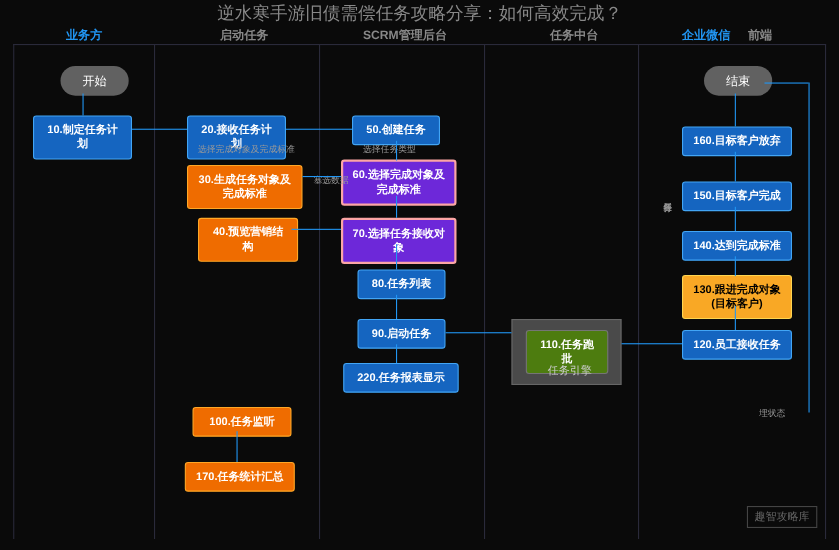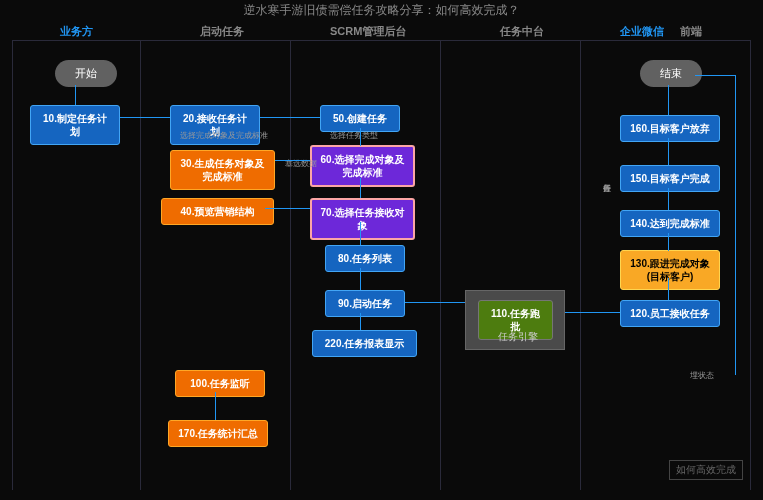--- a/index.html
+++ b/index.html
@@ -1,17 +1,17 @@
 <!DOCTYPE html>
 <html><head>
 <meta charset="utf-8">
 <style>
 * { margin: 0; padding: 0; box-sizing: border-box; }
 body { background: #0a0a0a; font-family: "Microsoft YaHei", sans-serif; color: #fff; width: 763px; height: 500px; position: relative; overflow: hidden; }
-.title { position: absolute; top: 2px; left: 50%; transform: translateX(-50%); color: #888; font-size: 12px; white-space: nowrap; }
+.title { position: absolute; top: 2px; left: 50%; transform: translateX(-50%); color: #888; font-size: 16px; white-space: nowrap; }
 .lane-header { position: absolute; top: 24px; font-size: 11px; color: #2196f3; font-weight: bold; }
 .lane-header.gray { color: #888; }
 .lane-line { position: absolute; top: 40px; bottom: 10px; width: 1px; background: #2a2a3a; }
 .hline { position: absolute; left: 12px; right: 12px; height: 1px; background: #2a2a3a; }
 .node { position: absolute; padding: 6px 8px; font-size: 10px; text-align: center; border-radius: 3px; line-height: 1.3; font-weight: bold; }
 .node.blue { background: #1565c0; border: 1px solid #42a5f5; color: #fff; }
 .node.orange { background: #ef6c00; border: 1px solid #ffa726; color: #fff; }
 .node.green { background: #6d28d9; border: 2px solid #fca5a5; color: #fff; }
 .node.yellow { background: #f9a825; border: 1px solid #ffd54f; color: #000; }
 .node.gray { background: #4d7c0f; border: 1px solid #757575; color: #fff; }
@@ -44,21 +44,21 @@
 <div class="lane-line" style="left:440px"></div>
 <div class="lane-line" style="left:580px"></div>
 <div class="lane-line" style="left:750px"></div>
 
 <div class="pill" style="left:55px;top:60px">开始</div>
 <div class="pill" style="left:640px;top:60px">结束</div>
 
 <div class="node blue" style="left:30px;top:105px;width:90px">10.制定任务计划</div>
 <div class="node blue" style="left:170px;top:105px;width:90px">20.接收任务计划</div>
 <div class="node orange" style="left:170px;top:150px;width:105px">30.生成任务对象及完成标准</div>
-<div class="node orange" style="left:161px;top:198px;width:113px">40.预览营销结构</div>
+<div class="node orange" style="left:180px;top:198px;width:91px">40.预览营销结构</div>
 <div class="node blue" style="left:320px;top:105px;width:80px">50.创建任务</div>
 <div class="node green" style="left:310px;top:145px;width:105px">60.选择完成对象及完成标准</div>
 <div class="node green" style="left:310px;top:198px;width:105px">70.选择任务接收对象</div>
 <div class="node blue" style="left:325px;top:245px;width:80px">80.任务列表</div>
 <div class="node blue" style="left:325px;top:290px;width:80px">90.启动任务</div>
 <div class="node orange" style="left:175px;top:370px;width:90px">100.任务监听</div>
 
 <div class="engine-box" style="left:465px;top:290px;width:100px;height:60px"></div>
 <div class="node gray" style="left:478px;top:300px;width:75px">110.任务跑批</div>
 <div class="engine-label" style="left:498px;top:330px">任务引擎</div>
@@ -91,13 +91,13 @@
 <div class="conn v" style="left:668px;top:233px;height:18px"></div>
 <div class="conn v" style="left:668px;top:188px;height:22px"></div>
 <div class="conn v" style="left:668px;top:138px;height:27px"></div>
 <div class="conn v" style="left:668px;top:85px;height:30px"></div>
 <div class="conn h" style="left:275px;top:160px;width:35px"></div>
 <div class="conn h" style="left:265px;top:208px;width:45px"></div>
 <div class="conn v" style="left:215px;top:392px;height:28px"></div>
 <div class="conn v" style="left:735px;top:75px;height:300px"></div>
 <div class="conn h" style="left:695px;top:75px;width:40px"></div>
 
-<div class="watermark">如何高效完成</div>
+<div class="watermark">趣智攻略库</div>
 
 </body></html>

